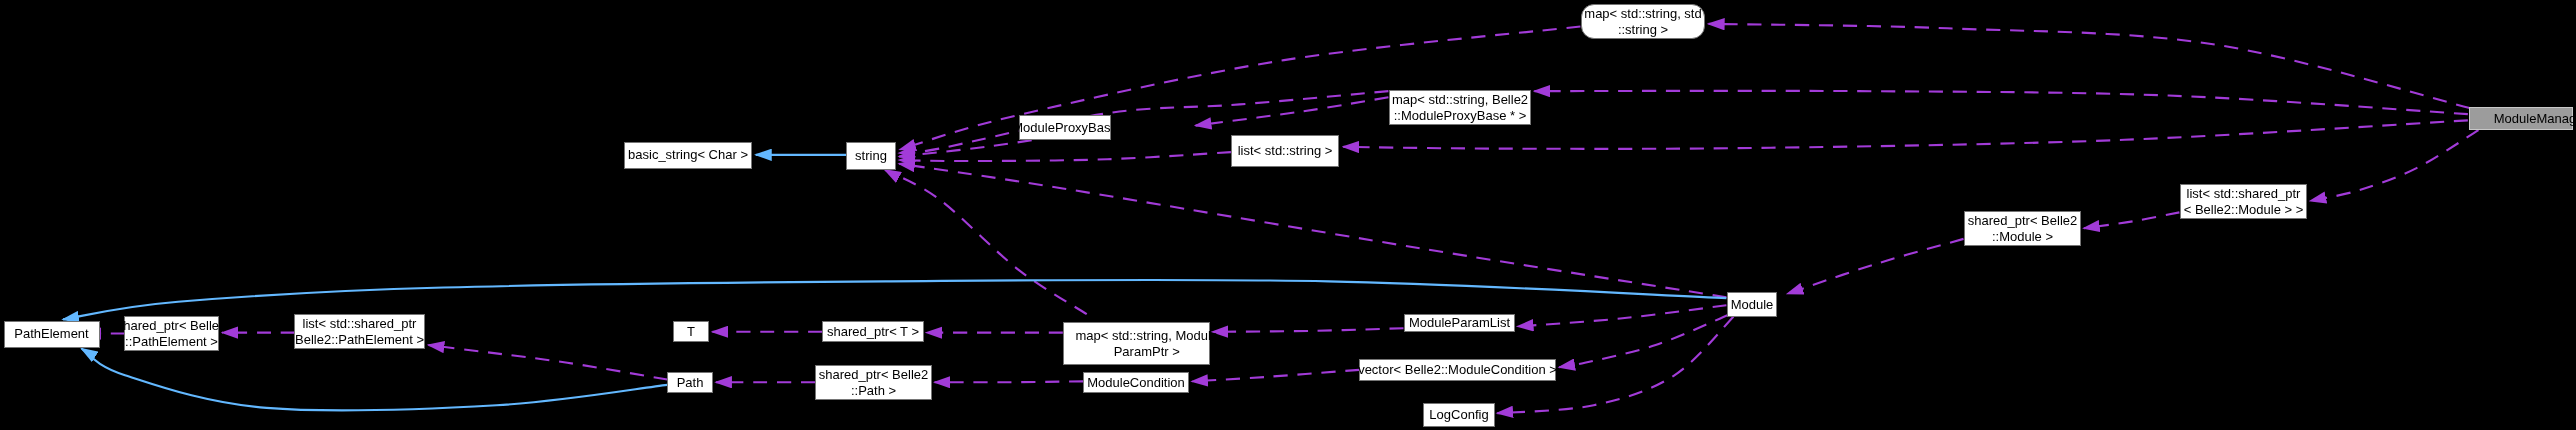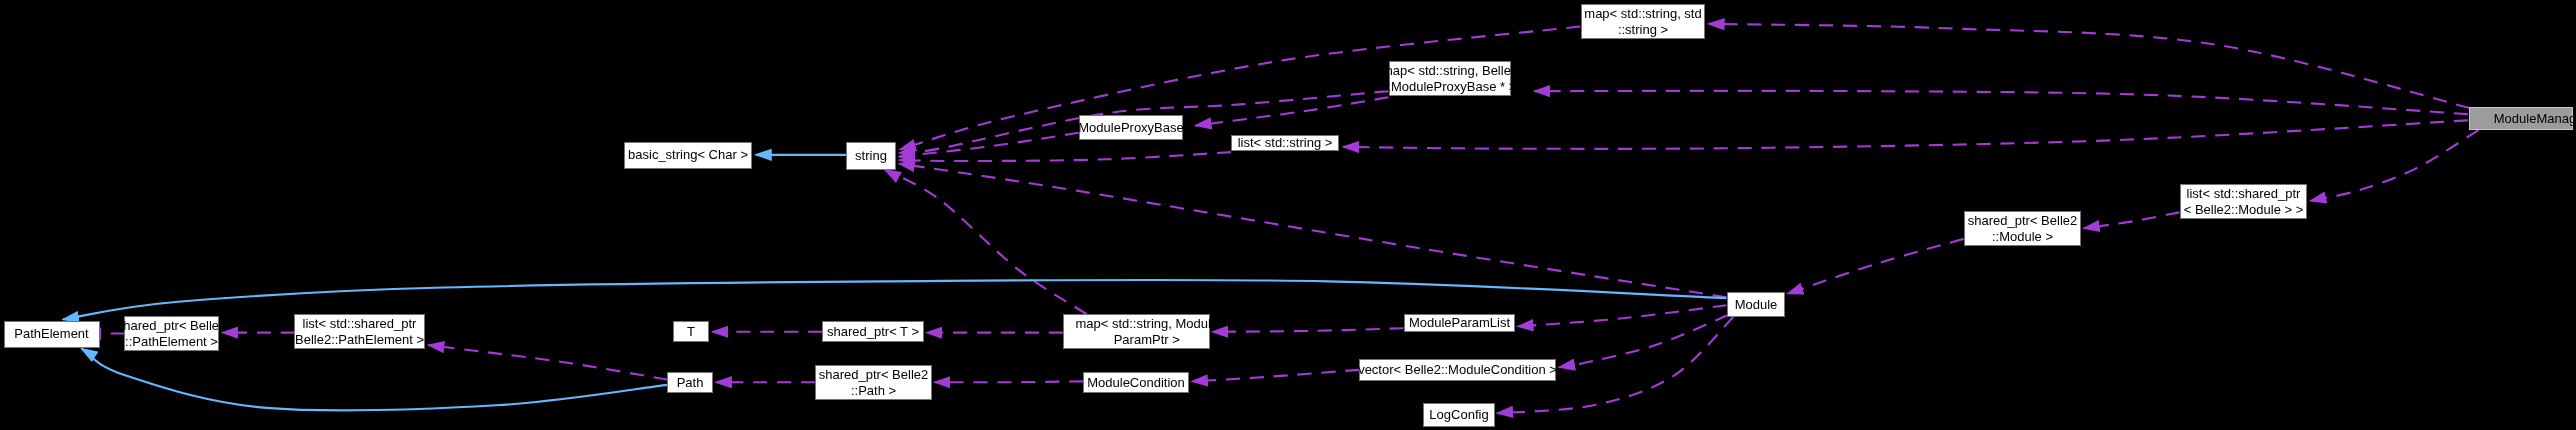--- a/index.html
+++ b/index.html
@@ -51,52 +51,52 @@
         <path d="M920,432 C910.3,432.0 880.7,432.0 862,432 C843.3,432.0 817.0,432.0 808,432" fill="none" stroke="#A23BD8" stroke-width="2.4" stroke-dasharray="16,11" marker-end="url(#arrow-usage)"></path>
         <path d="M753,429 C734.2,425.8 675.5,415.3 640,410 C604.5,404.7 566.2,400.3 540,397 C513.8,393.7 492.5,391.2 483,390" fill="none" stroke="#A23BD8" stroke-width="2.4" stroke-dasharray="16,11" marker-end="url(#arrow-usage)"></path>
         <path d="M332,376 C325.8,376.0 308.7,376.0 295,376 C281.3,376.0 257.5,376.0 250,376" fill="none" stroke="#A23BD8" stroke-width="2.4" stroke-dasharray="16,11" marker-end="url(#arrow-usage)"></path>
         <path d="M140,377 C135.8,377.0 122.5,377.0 115,377 C107.5,377.0 98.3,377.0 95,377" fill="none" stroke="#A23BD8" stroke-width="2.4" stroke-dasharray="16,11" marker-end="url(#arrow-usage)"></path>
         <path d="M955,175 C946.7,175.0 922.0,175.0 905,175 C888.0,175.0 861.7,175.0 853,175" fill="none" stroke="#63B8FF" stroke-width="2.4" marker-end="url(#arrow-inherit)"></path>
         <path d="M1950,337 C1875.0,333.8 1658.3,321.2 1500,318 C1341.7,314.8 1166.7,316.8 1000,318 C833.3,319.2 633.3,321.2 500,325 C366.7,328.8 271.7,335.0 200,341 C128.3,347.0 91.7,357.7 70,361" fill="none" stroke="#63B8FF" stroke-width="2.4" marker-end="url(#arrow-inherit)"></path>
         <path d="M753,435 C720.8,438.8 635.5,453.7 560,458 C484.5,462.3 370.0,466.7 300,461 C230.0,455.3 174.8,435.2 140,424 C105.2,412.8 99.2,399.0 91,394" fill="none" stroke="#63B8FF" stroke-width="2.4" marker-end="url(#arrow-inherit)"></path>
       </g>
   </svg>
   <div id="node-layer">
-      <div class="node" style="left: 1581px; top: 4.4px; width: 124px; height: 35px;">
+      <div class="node" style="left: 1581px; top: 4.4px; width: 124px; height: 35px; border-radius: 13px;">
         <div class="lbl">map&lt; std::string, std</div>
         <div class="lbl">::string &gt;</div>
       </div>
-      <div class="node" style="left: 1389px; top: 61px; width: 122px; height: 35px;">
+      <div class="node" style="left: 1389px; top: 90px; width: 142px; height: 35px;">
         <div class="lbl">map&lt; std::string, Belle2</div>
         <div class="lbl">::ModuleProxyBase * &gt;</div>
       </div>
-      <div class="node" style="left: 1079px; top: 115px; width: 104px; height: 25px;">
+      <div class="node" style="left: 1019px; top: 115px; width: 92px; height: 25px;">
         <div class="lbl">ModuleProxyBase</div>
       </div>
-      <div class="node" style="left: 1231px; top: 135px; width: 108px; height: 16px;">
+      <div class="node" style="left: 1231px; top: 135px; width: 108px; height: 32px;">
         <div class="lbl">list&lt; std::string &gt;</div>
       </div>
       <div class="node" style="left: 624px; top: 142px; width: 128px; height: 26.6px;">
         <div class="lbl">basic_string&lt; Char &gt;</div>
       </div>
       <div class="node" style="left: 846px; top: 142px; width: 50px; height: 28px;">
         <div class="lbl">string</div>
       </div>
       <div class="node selected" style="left: 2469px; top: 107px; width: 104px; height: 23px; padding-left: 43px;">
         <div class="lbl">ModuleManager</div>
       </div>
       <div class="node" style="left: 2180px; top: 184px; width: 127px; height: 35px;">
         <div class="lbl">list&lt; std::shared_ptr</div>
         <div class="lbl">&lt; Belle2::Module &gt; &gt;</div>
       </div>
       <div class="node" style="left: 1964px; top: 211px; width: 117px; height: 35px;">
         <div class="lbl">shared_ptr&lt; Belle2</div>
         <div class="lbl">::Module &gt;</div>
       </div>
-      <div class="node" style="left: 1727px; top: 292px; width: 58px; height: 25px;">
+      <div class="node" style="left: 1727px; top: 292px; width: 50px; height: 25px;">
         <div class="lbl">Module</div>
       </div>
       <div class="node" style="left: 3.5px; top: 321px; width: 96px; height: 26.6px;">
         <div class="lbl">PathElement</div>
       </div>
       <div class="node" style="left: 124px; top: 316px; width: 95px; height: 35px;">
         <div class="lbl">shared_ptr&lt; Belle2</div>
         <div class="lbl">::PathElement &gt;</div>
       </div>
       <div class="node" style="left: 294px; top: 314px; width: 131px; height: 35px;">
@@ -109,21 +109,21 @@
       <div class="node" style="left: 822px; top: 321px; width: 102px; height: 21px; justify-content: flex-end;">
         <div class="lbl">shared_ptr&lt; T &gt;</div>
       </div>
       <div class="node" style="left: 667px; top: 372px; width: 46px; height: 21px;">
         <div class="lbl">Path</div>
       </div>
       <div class="node" style="left: 815px; top: 365px; width: 117px; height: 35px;">
         <div class="lbl">shared_ptr&lt; Belle2</div>
         <div class="lbl">::Path &gt;</div>
       </div>
-      <div class="node" style="left: 1063px; top: 314px; width: 147px; height: 35px; padding-left: 24px;">
+      <div class="node" style="left: 1063px; top: 322px; width: 147px; height: 43px; padding-left: 24px;">
         <div class="lbl">map&lt; std::string, Module</div>
         <div class="lbl">ParamPtr &gt;</div>
       </div>
       <div class="node" style="left: 1083px; top: 372px; width: 106px; height: 21px;">
         <div class="lbl">ModuleCondition</div>
       </div>
       <div class="node" style="left: 1404px; top: 314px; width: 111px; height: 18px;">
         <div class="lbl">ModuleParamList</div>
       </div>
       <div class="node" style="left: 1359px; top: 359px; width: 197px; height: 22px;">

